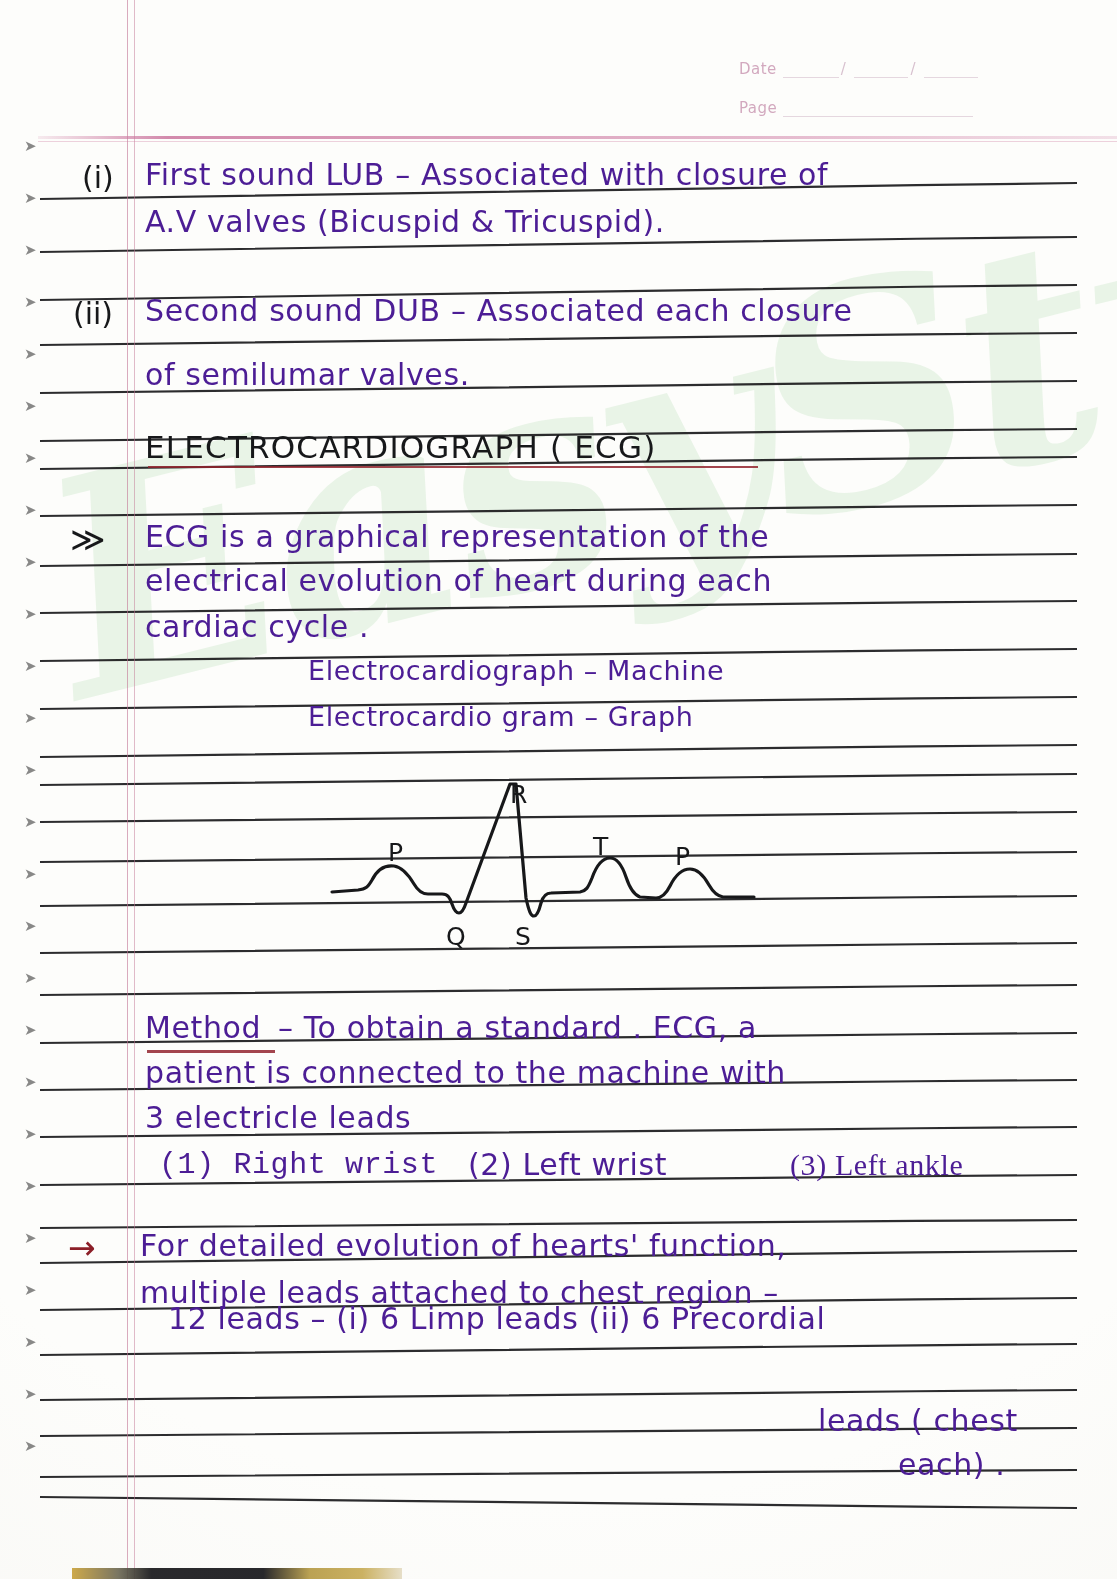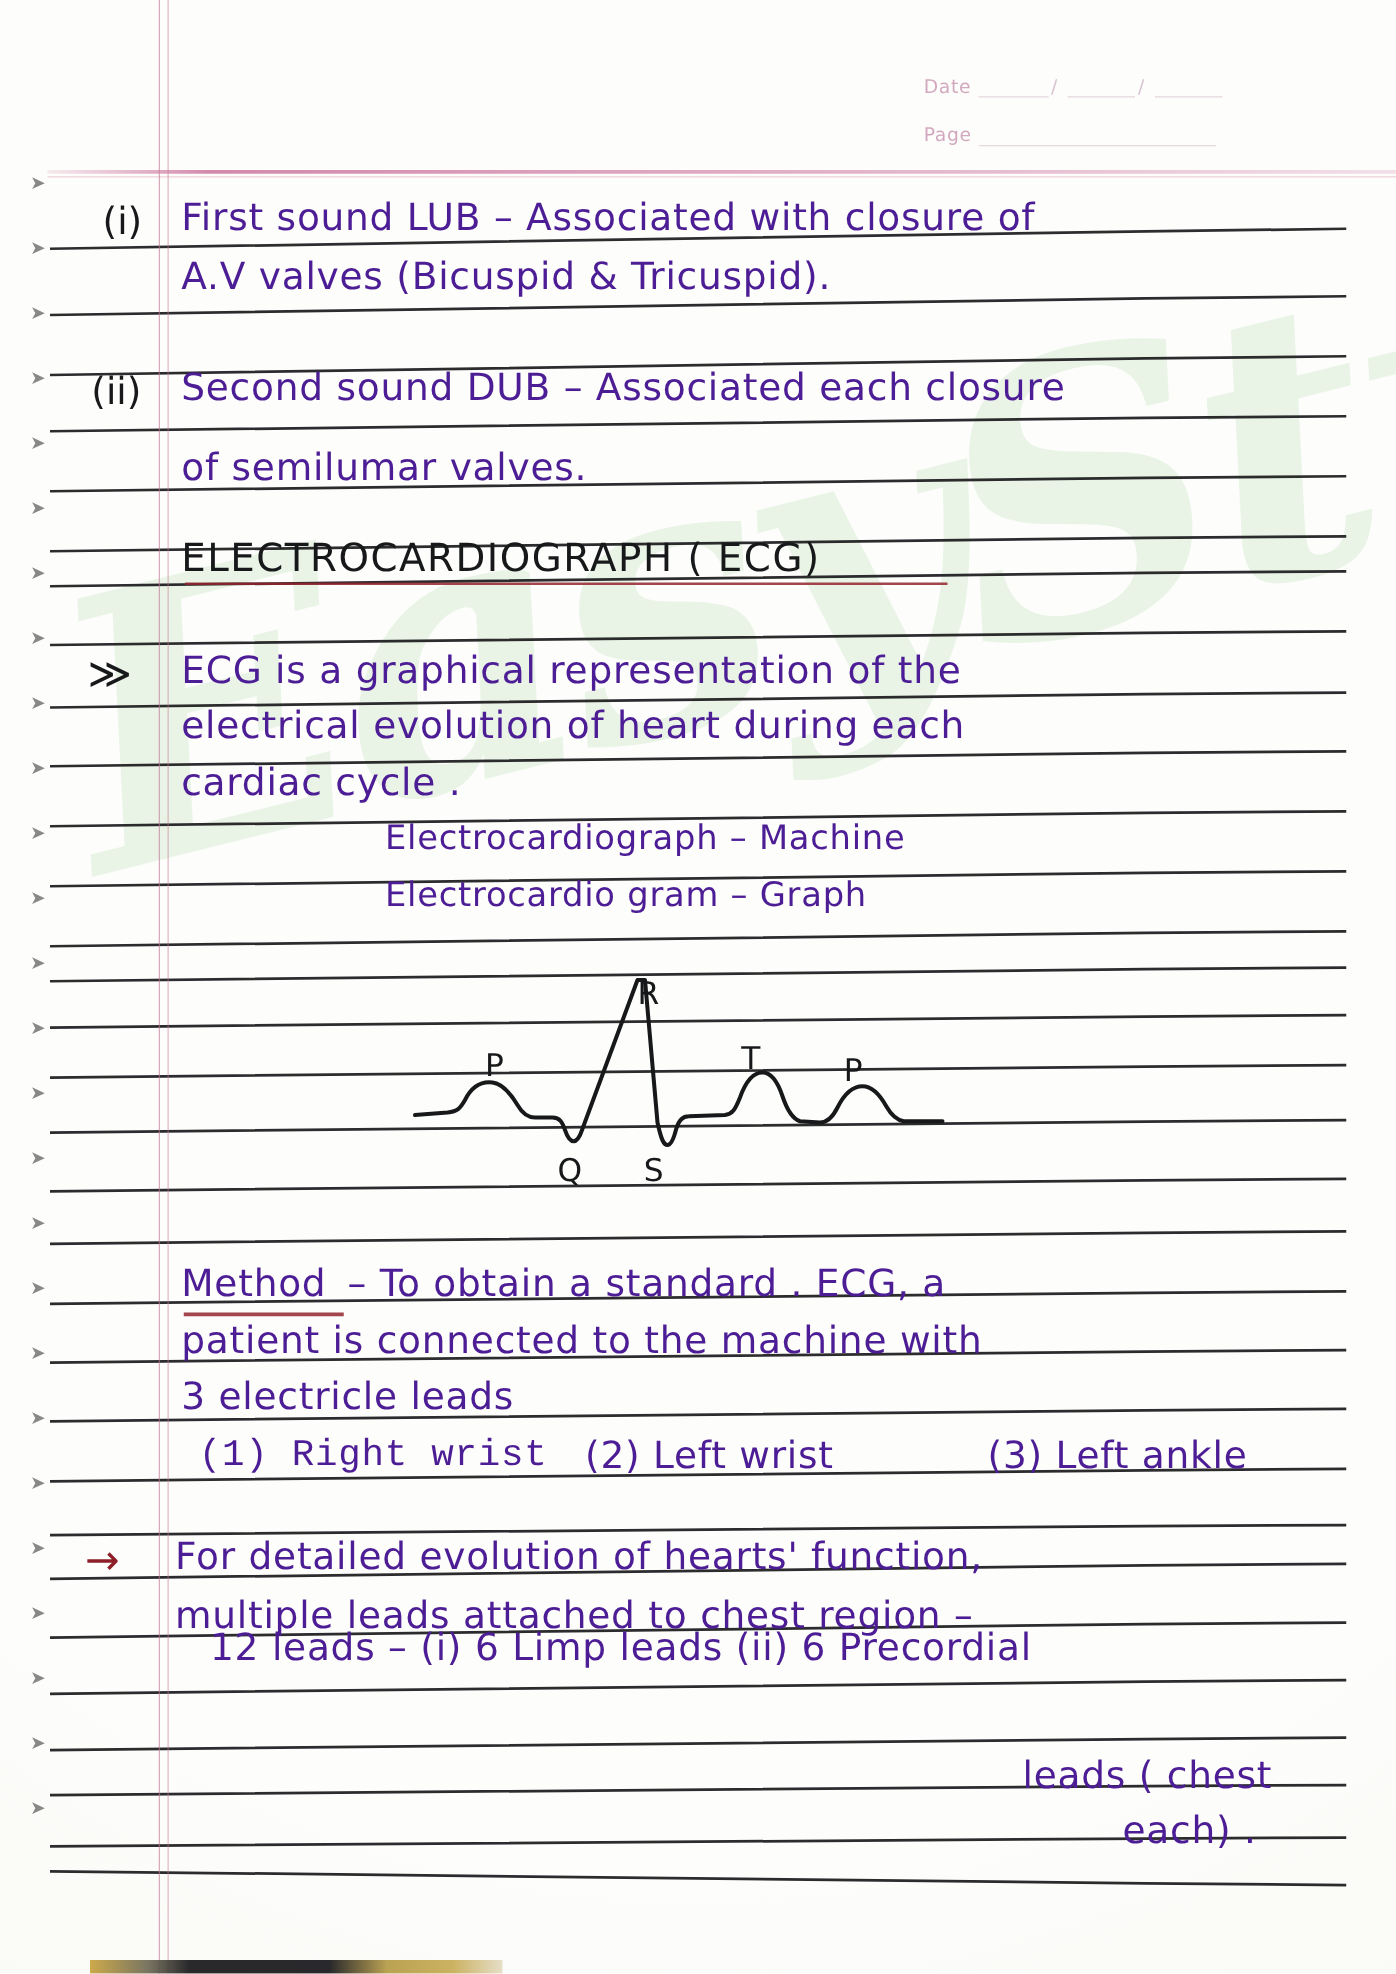--- a/index.html
+++ b/index.html
@@ -325,21 +325,21 @@
   </div>
 
   <div class="hw" style="left:145px; top:1013px;">Method</div>
   <div class="redline" style="left:147px; top:1050px; width:128px; height:3px;"></div>
   <div class="hw" style="left:278px; top:1013px;">– To obtain a standard . ECG, a</div>
   <div class="hw" style="left:145px; top:1058px;">patient is connected to the machine with</div>
   <div class="hw" style="left:145px; top:1103px;">3 electricle leads</div>
 
   <div class="hw" style="left:159px; top:1150px;font-family:Liberation Mono, monospace;">(1) Right wrist</div>
   <div class="hw" style="left:468px; top:1150px;">(2) Left wrist</div>
-  <div class="hw" style="left:790px; top:1150px;">(3) Left ankle</div>
+  <div class="hw" style="left:790px; top:1150px;font-family:Liberation Serif, serif;">(3) Left ankle</div>
 
   <div class="marker red" style="left:68px; top:1228px; font-size:33px;">→</div>
   <div class="hw" style="left:140px; top:1231px;">For detailed evolution of hearts' function,</div>
   <div class="hw" style="left:140px; top:1278px;">multiple leads attached to chest region –</div>
 
   <div class="hw" style="left:168px; top:1304px;">12 leads – (i) 6 Limp leads (ii) 6 Precordial</div>
   <div class="hw" style="left:818px; top:1406px;">leads ( chest</div>
   <div class="hw" style="left:898px; top:1450px;">each) .</div>
 
   <div class="bottom-band"></div>

